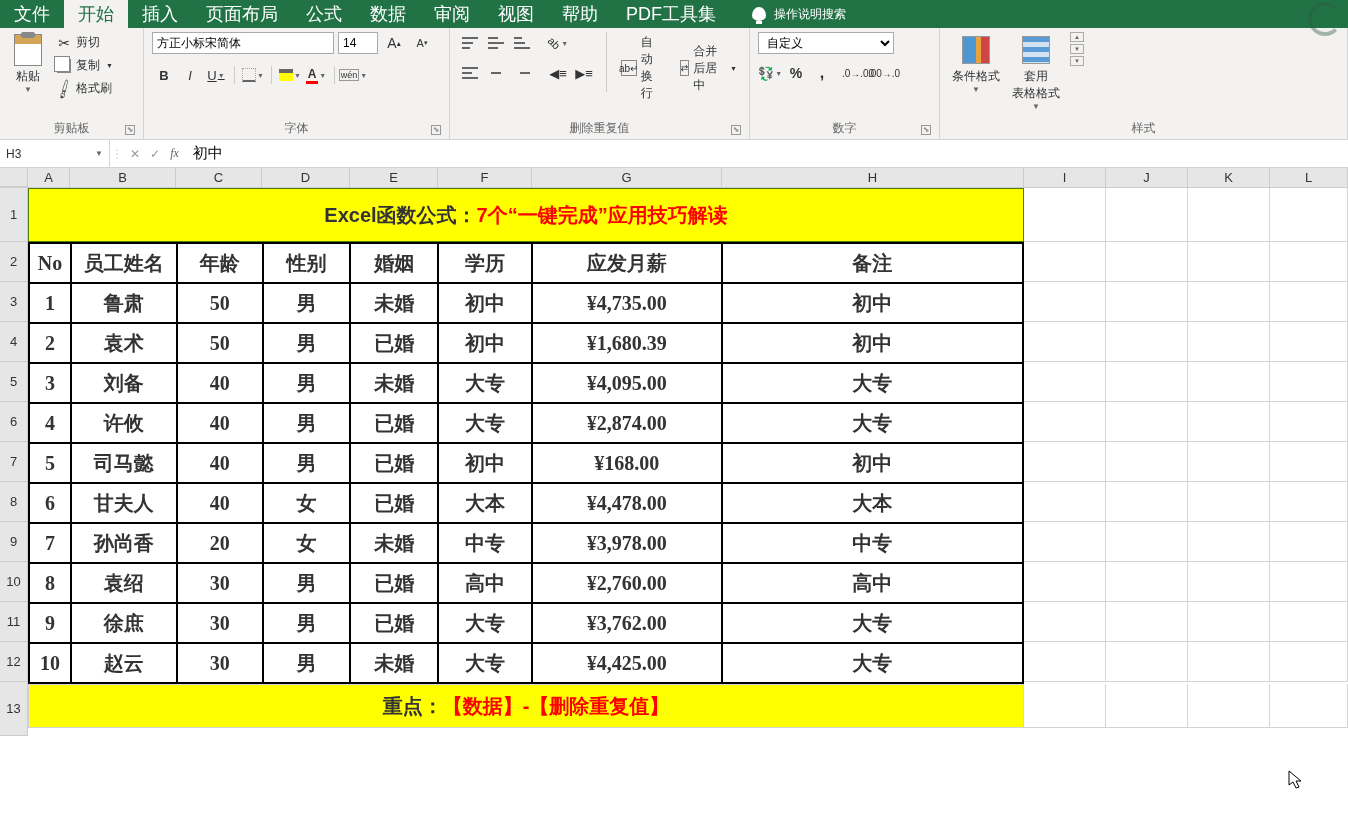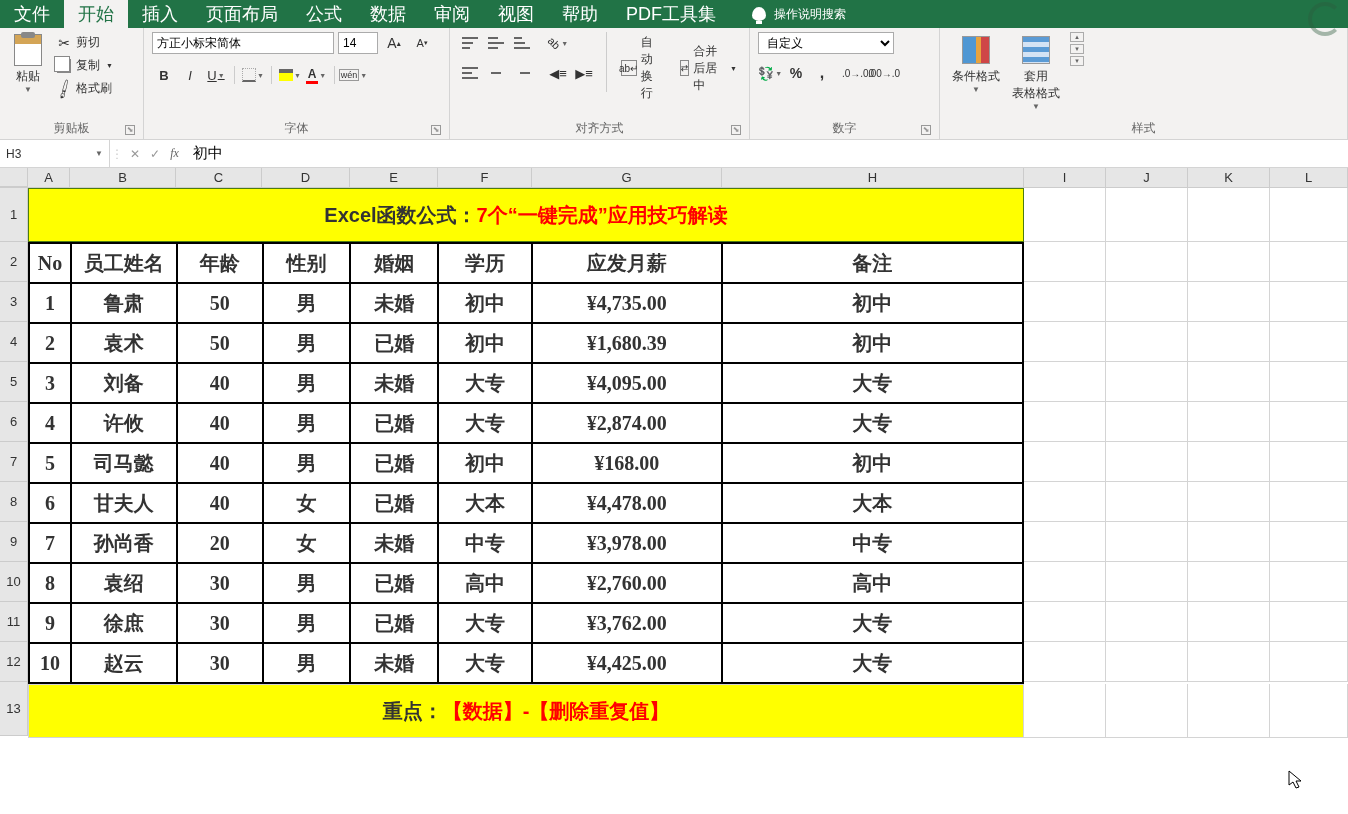--- a/index.html
+++ b/index.html
@@ -271,21 +271,21 @@
             <span class="check-icon" style="font-size:10px;border:1px solid #888">ab↵</span>
             <span>自动换行</span>
           </div>
         <div class="check-row">
             <span class="check-icon" style="border:1px solid #888;font-size:9px">⇄</span>
             <span>合并后居中</span>
             <span class="dd" style="font-size:7px;margin-left:4px">▼</span>
           </div>
       </div>
     </div>
-    <div class="ribbon-group-label"><span>对齐方式</span><span class="launcher">⬊</span></div>
+    <div class="ribbon-group-label"><span>删除重复值</span><span class="launcher">⬊</span></div>
   </div>
 
   <div class="ribbon-group" style="width:190px">
     <div style="display:flex;flex-direction:column;gap:8px;flex:1">
       <select class="combo" style="width:136px"><option>自定义</option></select>
       <div class="icon-row">
         <div class="icon-btn">
             <span>💱</span>
             <span class="dd">▼</span>
           </div>
@@ -575,21 +575,21 @@
               <div style="display: flex; height: 40px;">
                 <div class="cell cw-I" style="height: 40px;"></div>
                 <div class="cell cw-J" style="height: 40px;"></div>
                 <div class="cell cw-K" style="height: 40px;"></div>
                 <div class="cell cw-L" style="height: 40px;"></div>
               </div>
             </div>
         </div>
       </div>
 
-      <div class="row" style="height:54px">
+      <div class="row" style="height:44px">
         <div class="yellow-row" style="width:996px;border:1px solid #d4d4d4">
           <span><span>重点：</span><span class="red-text">【数据】-【删除重复值】</span></span>
         </div>
         <div class="cell cw-I"></div>
           <div class="cell cw-J"></div>
           <div class="cell cw-K"></div>
           <div class="cell cw-L"></div>
       </div>
 
     </div>

